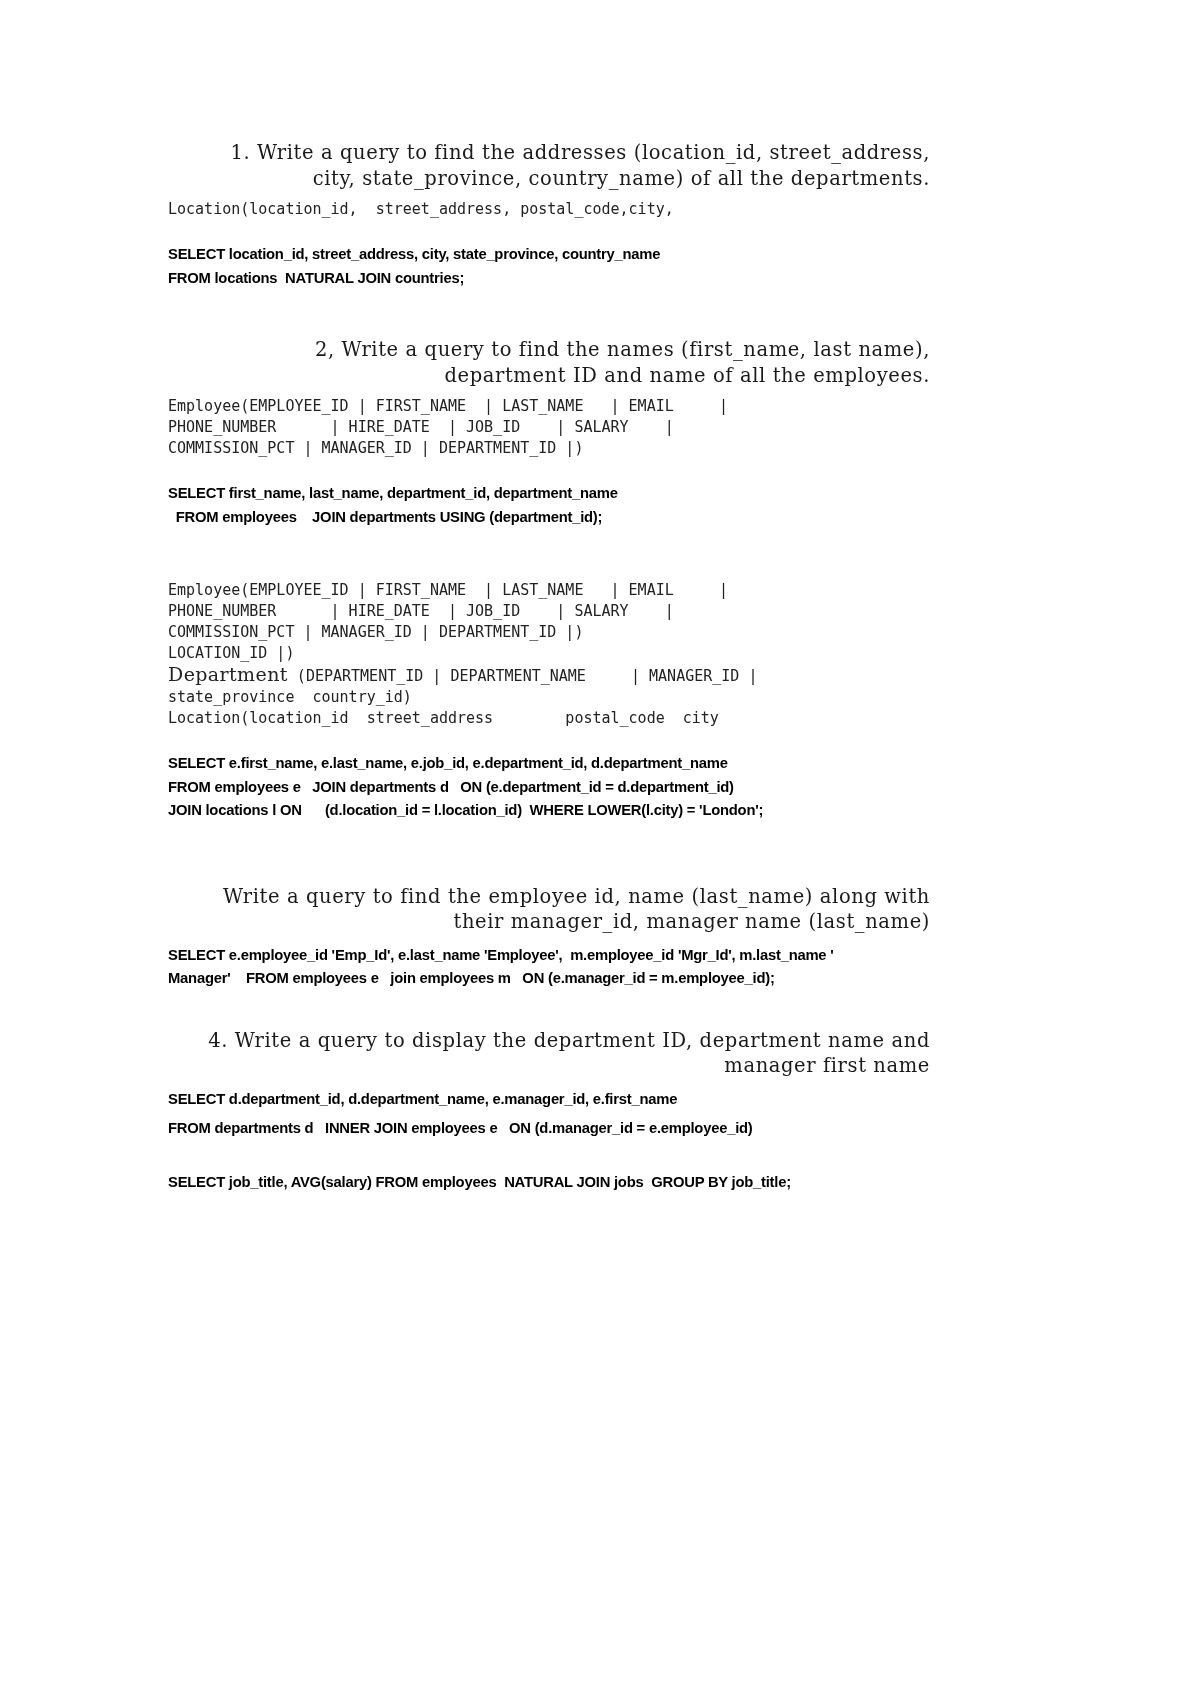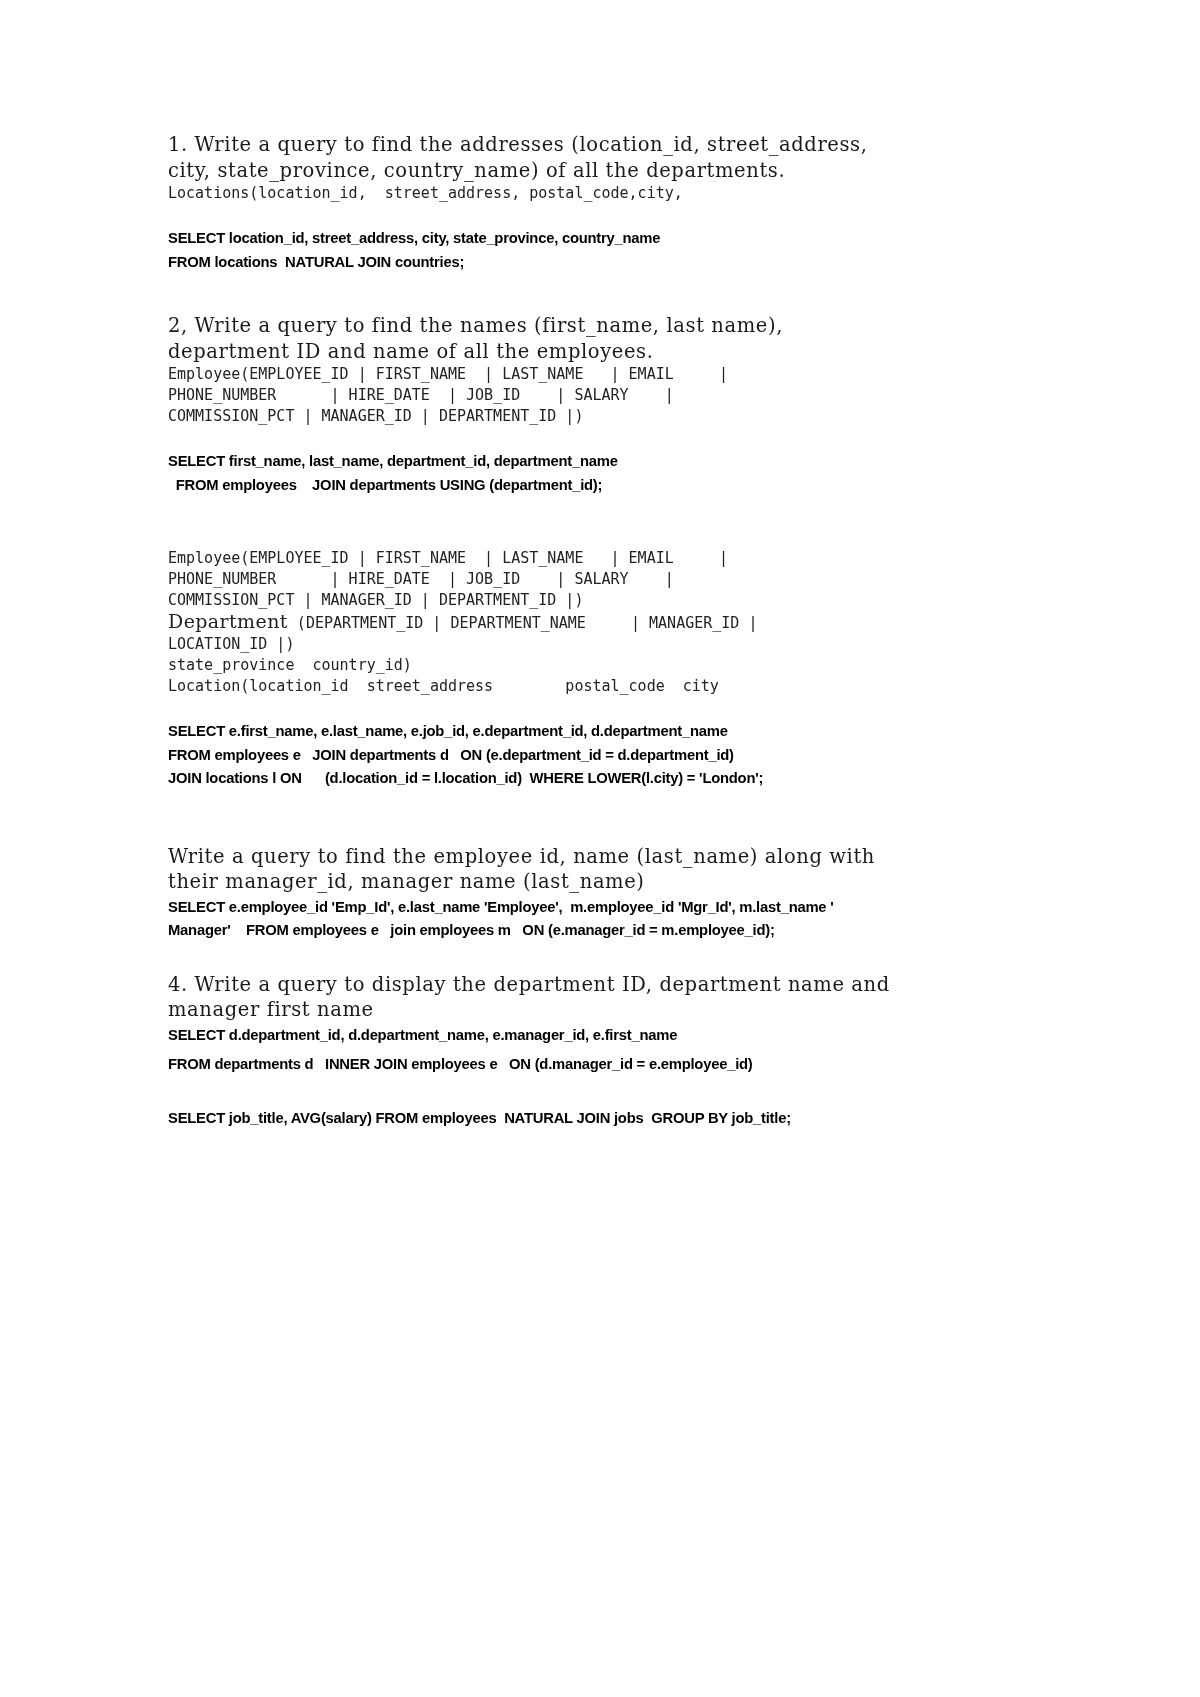--- a/index.html
+++ b/index.html
@@ -31,21 +31,22 @@
   }
 
   
   .q {
     font-family: "DejaVu Serif", "Liberation Serif", serif;
     font-size: 19.5px;
     line-height: 25.5px;
     letter-spacing: 0.6px;
     color: #1a1a1a;
     white-space: pre-wrap;
-    margin: 0;
+    margin: 8px;
+    text-align: right;
   }
 
   
   .schema {
     font-family: "DejaVu Sans Mono", "Liberation Mono", monospace;
     font-size: 15px;
     line-height: 21px;
     letter-spacing: 0px;
     color: #222222;
     white-space: pre;
@@ -81,21 +82,21 @@
 </style>
 </head>
 <body>
 
 <div class="page">
   <div class="content">
 
     <div class="block">
       <p class="q">1. Write a query to find the addresses (location_id, street_address,
 city, state_province, country_name) of all the departments.</p>
-      <p class="schema">Locations(location_id,  street_address, postal_code,city,</p>
+      <p class="schema">Location(location_id,  street_address, postal_code,city,</p>
       <div class="gap-m"></div>
       <p class="sql">SELECT location_id, street_address, city, state_province, country_name</p>
       <p class="sql">FROM locations  NATURAL JOIN countries;</p>
     </div>
 
     <div class="gap-xl"></div>
 
     <div class="block">
       <p class="q">2, Write a query to find the names (first_name, last name),
 department ID and name of all the employees.</p>
@@ -107,22 +108,22 @@
       <p class="sql">  FROM employees    JOIN departments USING (department_id);</p>
     </div>
 
     <div class="gap-l"></div>
 
     <div class="block">
       <div class="gap-m"></div>
       <p class="schema">Employee(EMPLOYEE_ID | FIRST_NAME  | LAST_NAME   | EMAIL     |</p>
       <p class="schema">PHONE_NUMBER      | HIRE_DATE  | JOB_ID    | SALARY    |</p>
       <p class="schema">COMMISSION_PCT | MANAGER_ID | DEPARTMENT_ID |)</p>
+      <p class="schema">LOCATION_ID |)</p>
       <p class="schema"><span class="big">Department</span><span> (DEPARTMENT_ID | DEPARTMENT_NAME     | MANAGER_ID |</span></p>
-      <p class="schema">LOCATION_ID |)</p>
       <p class="schema">state_province  country_id)</p>
       <p class="schema">Location(location_id  street_address        postal_code  city</p>
       <div class="gap-m"></div>
       <p class="sql">SELECT e.first_name, e.last_name, e.job_id, e.department_id, d.department_name</p>
       <p class="sql">FROM employees e   JOIN departments d   ON (e.department_id = d.department_id)</p>
       <p class="sql">JOIN locations l ON      (d.location_id = l.location_id)  WHERE LOWER(l.city) = 'London';</p>
     </div>
 
     <div class="gap-xl"></div>
     <div class="gap-s"></div>

